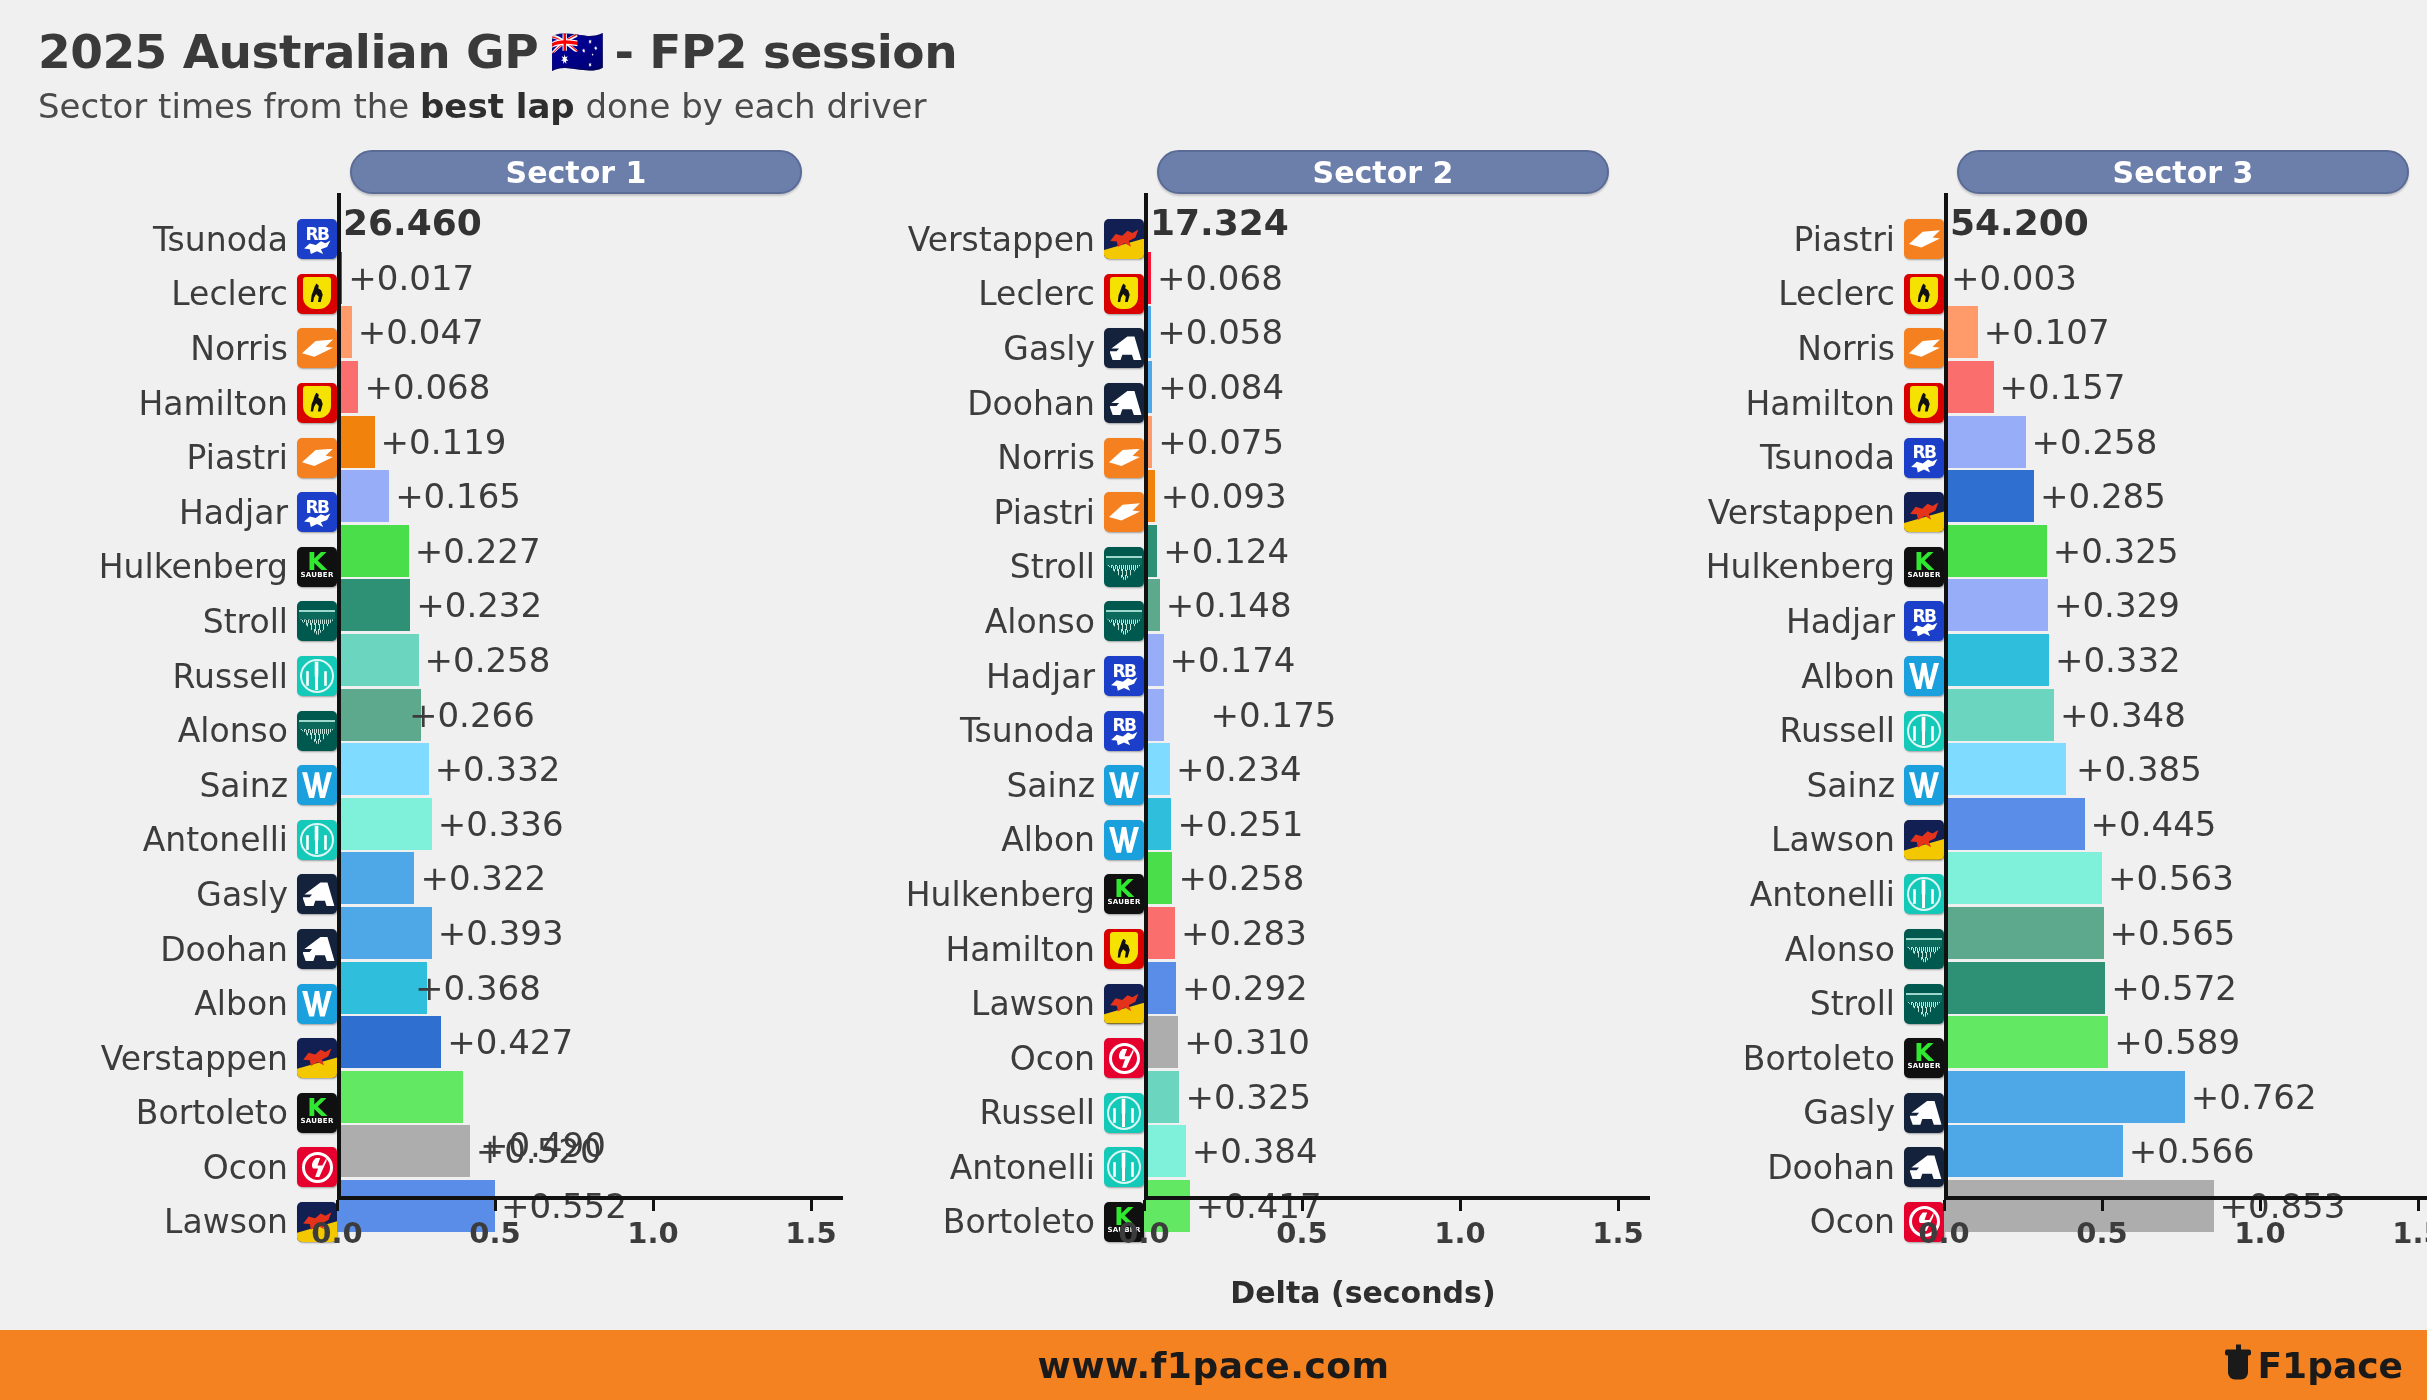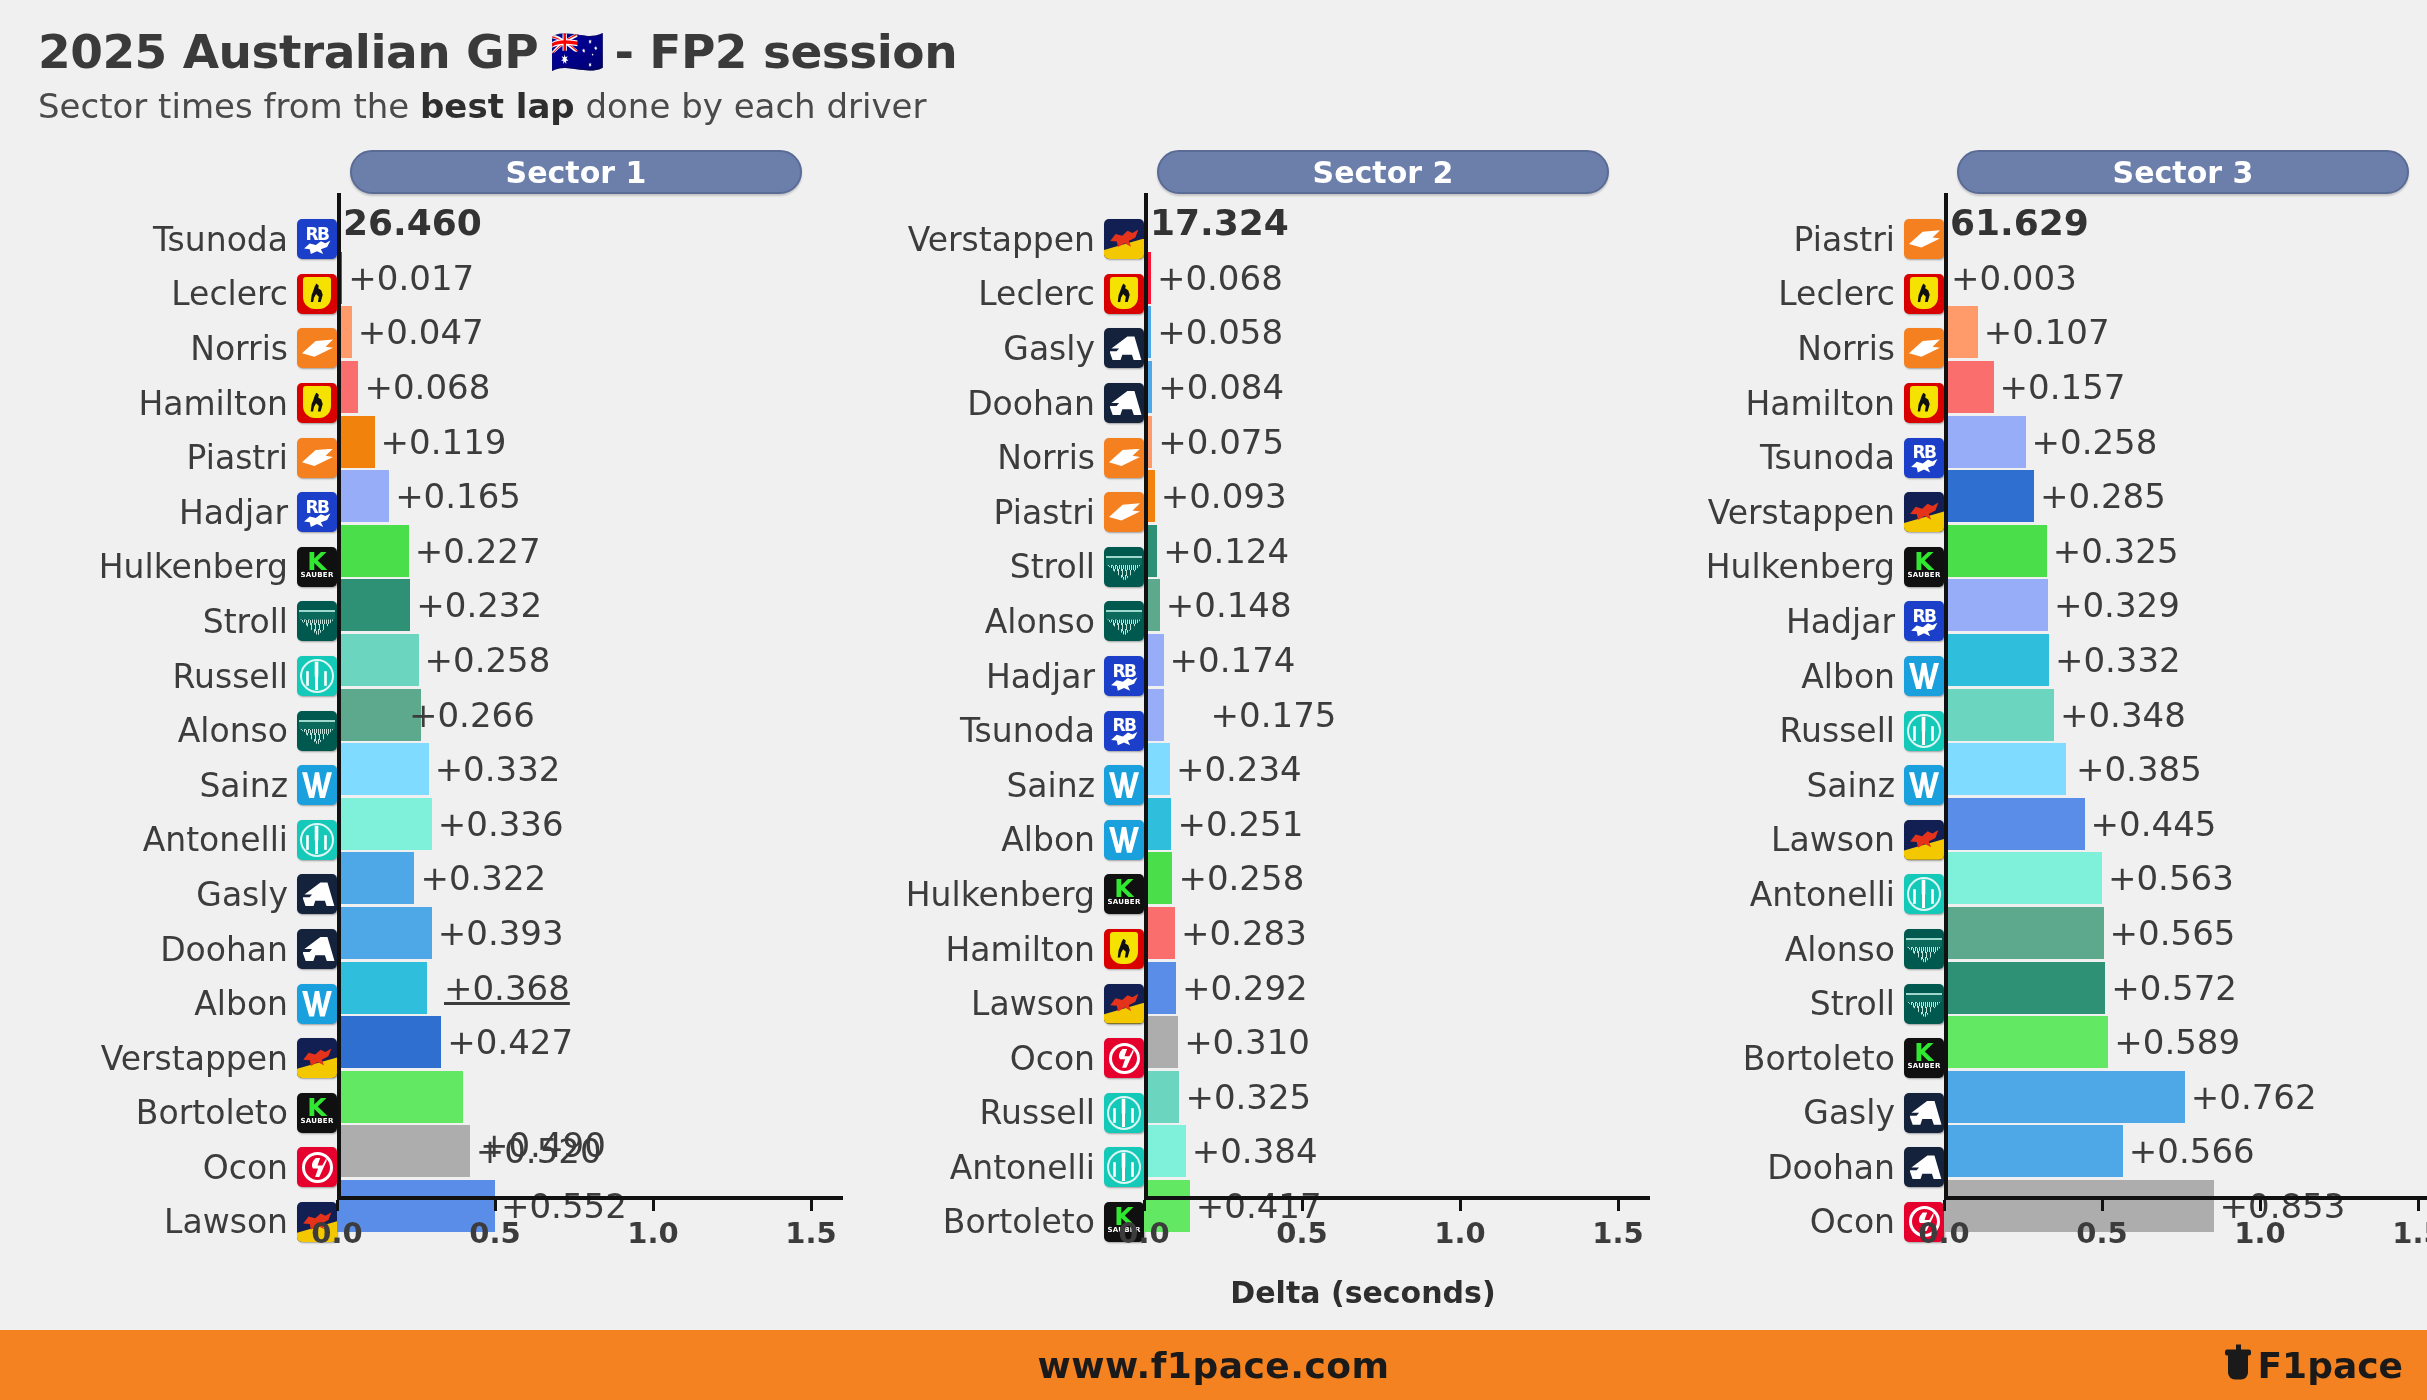--- a/index.html
+++ b/index.html
@@ -378,21 +378,21 @@
           </div>
           <div class="row" style="height: 54.6px;">
             <div class="namecell" style="width: 337px;">
               <span class="dname">Albon</span>
               <span class="logo lg-williams">
                 <span class="w"></span>
               </span>
             </div>
             <div class="barzone">
               <div class="bar" style="width: 90.06px; background: rgb(47, 190, 220);"></div>
-              <div class="vlabel" style="left: 107px; text-decoration: underline;">+0.368</div>
+              <div class="vlabel" style="left: 78px;">+0.368</div>
             </div>
           </div>
           <div class="row" style="height: 54.6px;">
             <div class="namecell" style="width: 337px;">
               <span class="dname">Verstappen</span>
               <span class="logo lg-redbull"></span>
             </div>
             <div class="barzone">
               <div class="bar" style="width: 104.28px; background: rgb(47, 111, 208);"></div>
               <div class="vlabel" style="left: 110.28px;">+0.427</div>
@@ -683,21 +683,21 @@
       </div>
       <div class="panel" style="left: 1607px; width: 820px;">
         <div class="pill" style="left: 350px; top: 150px; width: 452px;">Sector 3</div>
         <div class="rows" style="left: 0px; top: 196px; width: 820px;">
           <div class="row" style="height: 54.6px;">
             <div class="namecell" style="width: 337px;">
               <span class="dname">Piastri</span>
               <span class="logo lg-mclaren"></span>
             </div>
             <div class="barzone">
-              <div class="vlabel best" style="left: 6px;">61.629</div>
+              <div class="vlabel best" style="left: 6px;">54.200</div>
             </div>
           </div>
           <div class="row" style="height: 54.6px;">
             <div class="namecell" style="width: 337px;">
               <span class="dname">Leclerc</span>
               <span class="logo lg-ferrari">
                 <span class="shield">
                   <span class="horse"></span>
                 </span>
               </span>

